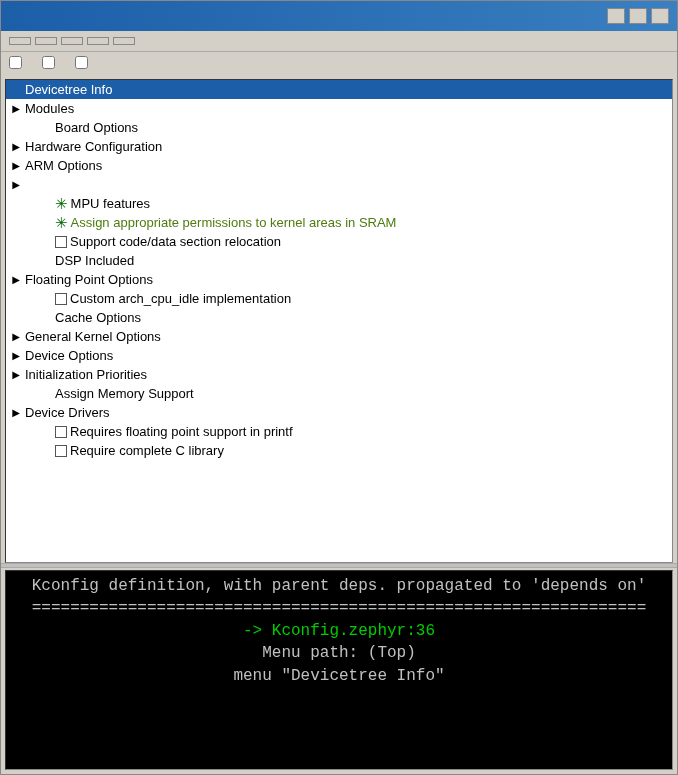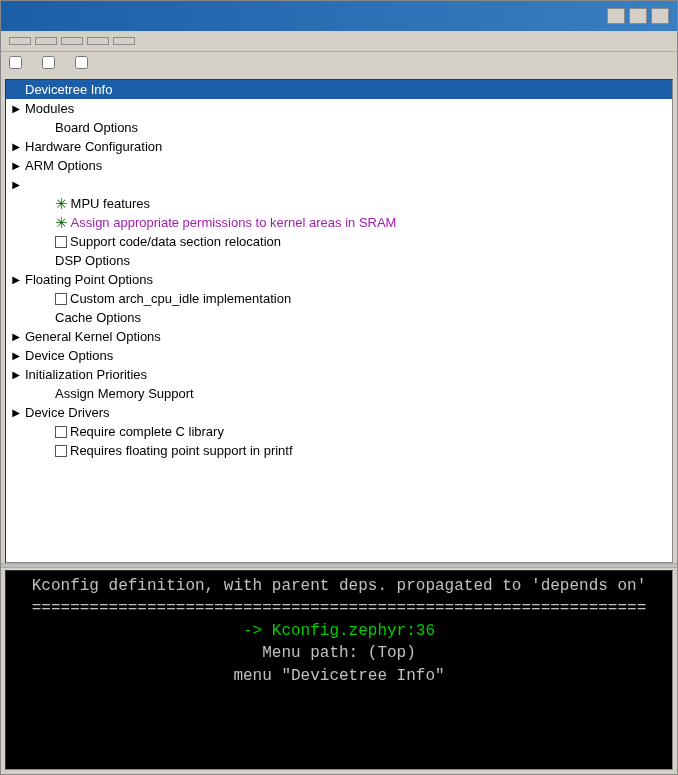--- a/index.html
+++ b/index.html
@@ -235,30 +235,30 @@
             <span class="arrow">▶</span>
           </div>
           <div class="tree-item indent1">
             <span class="arrow"> </span>
             <span style="color:#006400; font-size:15px; margin-right:3px; line-height:1;">✳</span>
             <span>MPU features</span>
           </div>
           <div class="tree-item indent1">
             <span class="arrow"> </span>
             <span style="color:#006400; font-size:15px; margin-right:3px; line-height:1;">✳</span>
-            <span style="color:#a21caf;">Assign appropriate permissions to kernel areas in SRAM</span>
+            <span style="color:#4d7c0f;">Assign appropriate permissions to kernel areas in SRAM</span>
           </div>
           <div class="tree-item indent1">
             <span class="arrow"> </span>
             <span class="checkbox-item"></span>
             <span>Support code/data section relocation</span>
           </div>
           <div class="tree-item indent1">
             <span class="arrow"> </span>
-            <span>DSP Options</span>
+            <span>DSP Included</span>
           </div>
           <div class="tree-item">
             <span class="arrow">▶</span>
             <span>Floating Point Options</span>
           </div>
           <div class="tree-item indent1">
             <span class="arrow"> </span>
             <span class="checkbox-item"></span>
             <span>Custom arch_cpu_idle implementation</span>
           </div>
@@ -282,26 +282,26 @@
             <span class="arrow"> </span>
             <span>Assign Memory Support</span>
           </div>
           <div class="tree-item">
             <span class="arrow">▶</span>
             <span>Device Drivers</span>
           </div>
           <div class="tree-item indent1">
             <span class="arrow"> </span>
             <span class="checkbox-item"></span>
+            <span>Requires floating point support in printf</span>
+          </div>
+          <div class="tree-item indent1">
+            <span class="arrow"> </span>
+            <span class="checkbox-item"></span>
             <span>Require complete C library</span>
-          </div>
-          <div class="tree-item indent1">
-            <span class="arrow"> </span>
-            <span class="checkbox-item"></span>
-            <span>Requires floating point support in printf</span>
           </div>
         </div>
     </div>
 
     <div class="resize-handle"></div>
 
     <div class="info-panel" id="info-panel">
     <div class="line" style="color: rgb(192, 192, 192);">Kconfig definition, with parent deps. propagated to 'depends on'</div>
         <div class="line" style="color: rgb(192, 192, 192);">================================================================</div>
         <div class="line" style="color: rgb(192, 192, 192);"></div>

